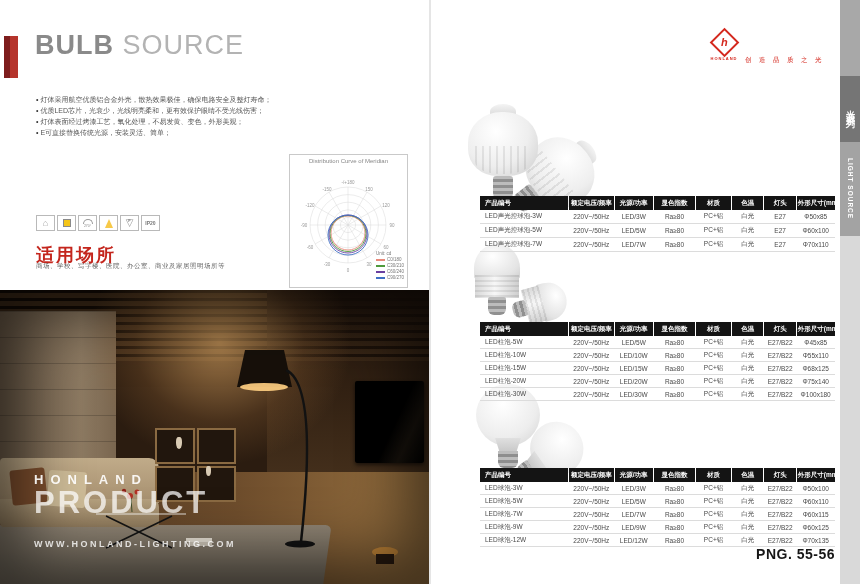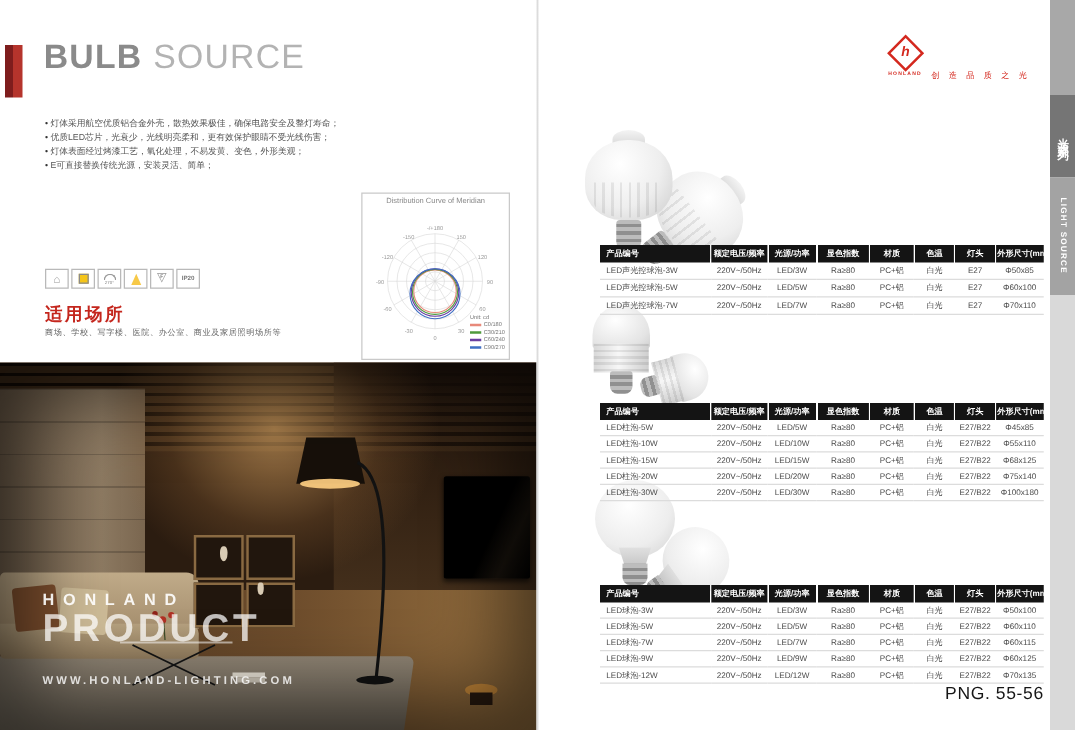--- a/index.html
+++ b/index.html
@@ -23,21 +23,21 @@
       display:flex;flex-direction:column;align-items:center;justify-content:center;overflow:hidden;}
   .fi .lbl{font-size:3.5px;color:#888;line-height:4px;}
   .fi-house{font-size:9px;color:#999;line-height:9px;}
   .fi-chip{width:6px;height:6px;background:#f5c518;border:1px solid #8a8a8a;}
   .fi-dome{width:8px;height:4px;border:1px solid #999;border-bottom:none;border-radius:8px 8px 0 0;}
   .fi-beam{width:0;height:0;border-left:4px solid transparent;border-right:4px solid transparent;border-bottom:9px solid #f7c948;}
   .fi-tri{font-size:10px;color:#999;line-height:10px;}
   .fi-f{position:absolute;top:2px;left:0;right:0;text-align:center;font-size:4px;color:#777;font-weight:bold;}
   .fi-ip{font-size:5px;font-weight:bold;color:#777;}
 
-  .usage-head{left:36px;top:243px;font-size:14px;font-weight:bold;color:#c4261d;letter-spacing:2px;text-align:center;}
+  .usage-head{left:36px;top:243px;font-size:18px;font-weight:bold;color:#c4261d;letter-spacing:2px;text-align:center;}
   .usage-text{left:36px;top:262px;font-size:6.5px;color:#666;letter-spacing:.5px;}
 
   
   .curve-box{left:289px;top:154px;width:117px;height:132px;border:1px solid #c9c9c9;background:#fff;}
   .curve-title{position:absolute;top:3px;width:100%;text-align:center;font-size:6px;color:#888;}
   .curve-box svg{position:absolute;top:12px;left:0;}
   .curve-legend{position:absolute;right:3px;bottom:6px;font-size:4.5px;color:#777;line-height:6px;}
   .lg-row{display:flex;align-items:center;gap:2px;}
   .lg-sw{display:inline-block;width:9px;height:2px;}
 
@@ -105,21 +105,21 @@
   .ptable th:nth-child(3),.ptable td:nth-child(3){width:11%;}
   .ptable th:nth-child(4),.ptable td:nth-child(4){width:12%;}
   .ptable th:nth-child(5),.ptable td:nth-child(5){width:10%;}
   .ptable th:nth-child(6),.ptable td:nth-child(6){width:9%;}
   .ptable th:nth-child(7),.ptable td:nth-child(7){width:9%;}
   .ptable th:nth-child(8),.ptable td:nth-child(8){width:11%;}
   .t1{top:196px;} .t1 td{height:11px;}
   .t2{top:322px;} .t2 td{height:10px;}
   .t3{top:468px;} .t3 td{height:10px;}
 
-  .page-label{left:735px;top:546px;width:100px;text-align:right;font-size:14px;font-weight:normal;color:#161616;letter-spacing:.5px;}
+  .page-label{left:735px;top:546px;width:100px;text-align:right;font-size:14px;font-weight:bold;color:#161616;letter-spacing:.5px;}
 
   
   .bulb-group{position:absolute;}
   .g1{left:452px;top:84px;width:130px;height:115px;}
   .g2{left:458px;top:240px;width:120px;height:80px;}
   .g3{left:468px;top:384px;width:120px;height:86px;}
   .sbulb{position:absolute;width:70px;height:106px;}
   .s-dome{position:absolute;top:0;left:22px;width:26px;height:15px;background:linear-gradient(180deg,#f4f4f4,#d3d3d3);border-radius:50% 50% 20% 20%;}
   .s-body{position:absolute;top:8px;left:0;width:70px;height:64px;background:radial-gradient(ellipse at 40% 30%,#ffffff 0%,#eeeeee 55%,#cccccc 100%);border-radius:48% 48% 42% 42%;}
   .s-ribs{position:absolute;top:42px;left:7px;width:56px;height:28px;background:repeating-linear-gradient(90deg,rgba(0,0,0,.08) 0 2px,rgba(0,0,0,0) 2px 7px);border-radius:0 0 45% 45%;}

